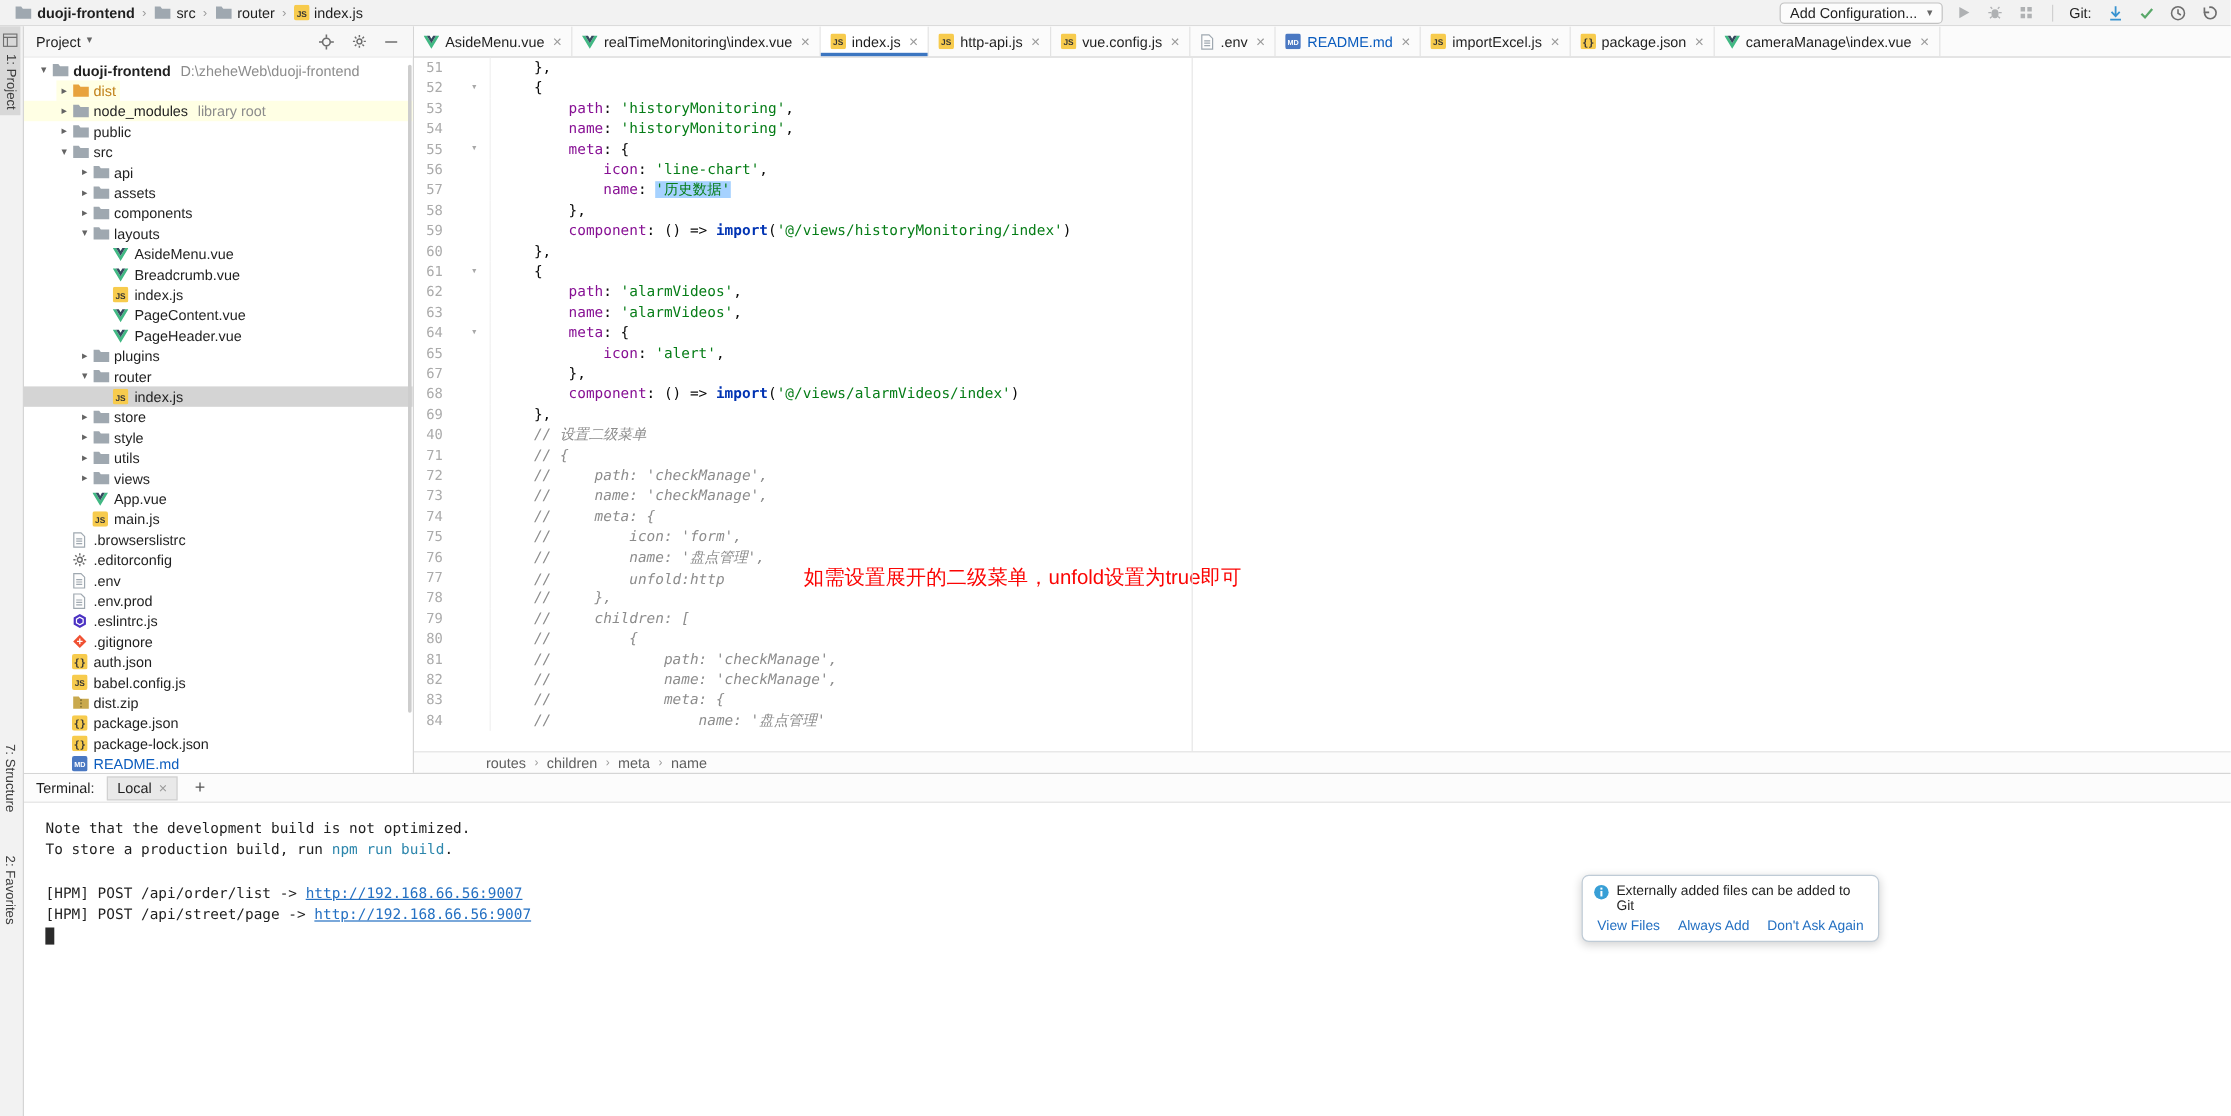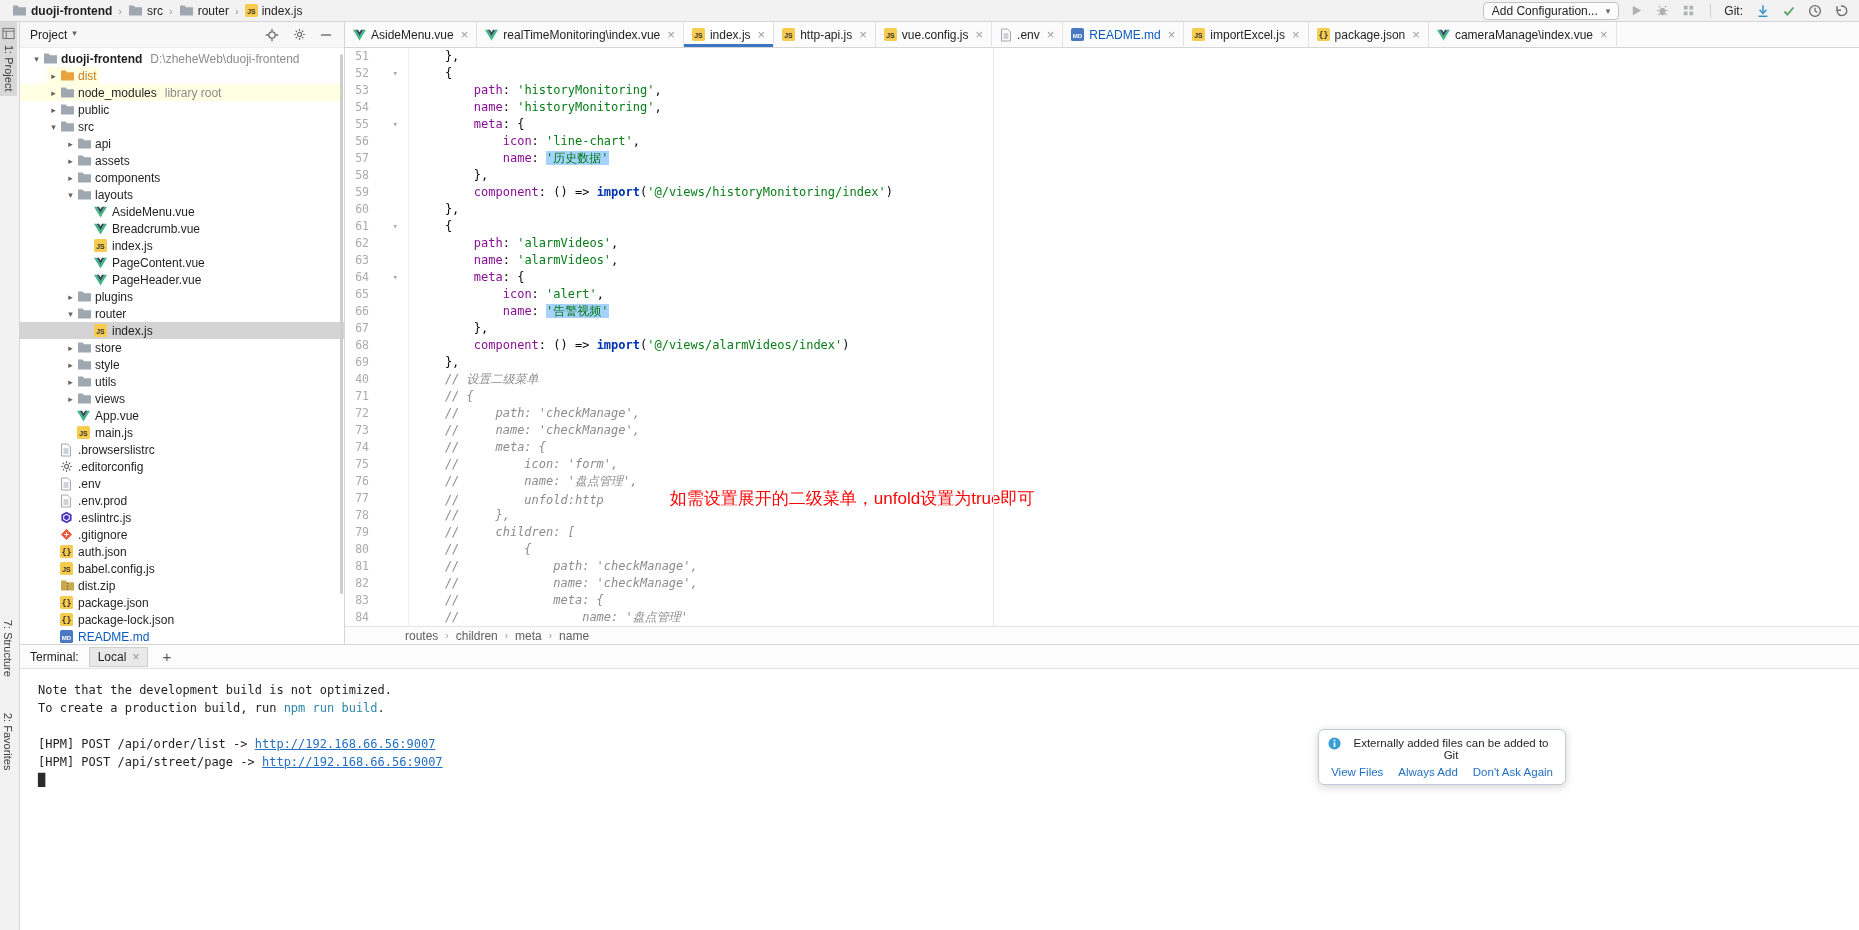--- a/index.html
+++ b/index.html
@@ -81,21 +81,21 @@
   .term-plus { color:#555; font-size:15px; line-height:1; padding:0 4px; cursor:pointer; }
   .term-content { flex:1; font-family:"DejaVu Sans Mono","Liberation Mono",monospace; font-size:12px; line-height:18px; padding:12px 0 0 18px; color:#1f1f1f; cursor:text; }
   .tline { height:18px; white-space:pre; }
   .tok-cmd { color:#2C86AC; }
   .tok-link { color:#2470C2; text-decoration:underline; cursor:pointer; }
   .tok-cur { color:#2b2b2b; }
 
   
   .notification { position:absolute; left:1318px; top:729px; width:248px; background:#fff; border:1px solid #BFCBD6; border-radius:6px; box-shadow:0 2px 8px rgba(0,0,0,.18); padding:7px 10px 6px 9px; font-size:11.5px; }
   .notif-row1 { display:flex; gap:6px; align-items:flex-start; }
-  .notif-msg { color:#1f1f1f;text-align:center; }
+  .notif-msg { color:#1f1f1f; }
   .notif-actions { display:flex; gap:15px; justify-content:flex-end; margin-top:5px; padding-right:2px; }
   .notif-link { color:#2470C2; cursor:pointer;text-align:center; }
 </style>
 </head>
 <body>
 
 <div class="ide">
 
   <div class="topbar">
     <div class="breadcrumbs" id="nav-breadcrumbs">
@@ -761,21 +761,20 @@
               <div class="cline"><span class="lnum">56</span><span class="fold"></span><span class="ctext"><span class="tok-pl">            </span><span class="tok-p">icon</span><span class="tok-pl">: </span><span class="tok-s">'line-chart'</span><span class="tok-pl">,</span></span></div>
               <div class="cline"><span class="lnum">57</span><span class="fold"></span><span class="ctext"><span class="tok-pl">            </span><span class="tok-p">name</span><span class="tok-pl">: </span><span class="tok-sh">'历史数据'</span></span></div>
               <div class="cline"><span class="lnum">58</span><span class="fold"></span><span class="ctext"><span class="tok-pl">        },</span></span></div>
               <div class="cline"><span class="lnum">59</span><span class="fold"></span><span class="ctext"><span class="tok-pl">        </span><span class="tok-p">component</span><span class="tok-pl">: () =&gt; </span><span class="tok-k">import</span><span class="tok-pl">(</span><span class="tok-s">'@/views/historyMonitoring/index'</span><span class="tok-pl">)</span></span></div>
               <div class="cline"><span class="lnum">60</span><span class="fold"></span><span class="ctext"><span class="tok-pl">    },</span></span></div>
               <div class="cline"><span class="lnum">61</span><span class="fold">▾</span><span class="ctext"><span class="tok-pl">    {</span></span></div>
               <div class="cline"><span class="lnum">62</span><span class="fold"></span><span class="ctext"><span class="tok-pl">        </span><span class="tok-p">path</span><span class="tok-pl">: </span><span class="tok-s">'alarmVideos'</span><span class="tok-pl">,</span></span></div>
               <div class="cline"><span class="lnum">63</span><span class="fold"></span><span class="ctext"><span class="tok-pl">        </span><span class="tok-p">name</span><span class="tok-pl">: </span><span class="tok-s">'alarmVideos'</span><span class="tok-pl">,</span></span></div>
               <div class="cline"><span class="lnum">64</span><span class="fold">▾</span><span class="ctext"><span class="tok-pl">        </span><span class="tok-p">meta</span><span class="tok-pl">: {</span></span></div>
               <div class="cline"><span class="lnum">65</span><span class="fold"></span><span class="ctext"><span class="tok-pl">            </span><span class="tok-p">icon</span><span class="tok-pl">: </span><span class="tok-s">'alert'</span><span class="tok-pl">,</span></span></div>
-              <div class="cline"><span class="lnum">66</span><span class="fold"></span><span class="ctext"><span class="tok-pl">            </span><span class="tok-p">name</span><span class="tok-pl">: </span><span class="tok-sh">'告警视频'</span></span></div>
               <div class="cline"><span class="lnum">67</span><span class="fold"></span><span class="ctext"><span class="tok-pl">        },</span></span></div>
               <div class="cline"><span class="lnum">68</span><span class="fold"></span><span class="ctext"><span class="tok-pl">        </span><span class="tok-p">component</span><span class="tok-pl">: () =&gt; </span><span class="tok-k">import</span><span class="tok-pl">(</span><span class="tok-s">'@/views/alarmVideos/index'</span><span class="tok-pl">)</span></span></div>
               <div class="cline"><span class="lnum">69</span><span class="fold"></span><span class="ctext"><span class="tok-pl">    },</span></span></div>
               <div class="cline"><span class="lnum">40</span><span class="fold"></span><span class="ctext"><span class="tok-c">    // 设置二级菜单</span></span></div>
               <div class="cline"><span class="lnum">71</span><span class="fold"></span><span class="ctext"><span class="tok-c">    // {</span></span></div>
               <div class="cline"><span class="lnum">72</span><span class="fold"></span><span class="ctext"><span class="tok-c">    //     path: 'checkManage',</span></span></div>
               <div class="cline"><span class="lnum">73</span><span class="fold"></span><span class="ctext"><span class="tok-c">    //     name: 'checkManage',</span></span></div>
               <div class="cline"><span class="lnum">74</span><span class="fold"></span><span class="ctext"><span class="tok-c">    //     meta: {</span></span></div>
               <div class="cline"><span class="lnum">75</span><span class="fold"></span><span class="ctext"><span class="tok-c">    //         icon: 'form',</span></span></div>
               <div class="cline"><span class="lnum">76</span><span class="fold"></span><span class="ctext"><span class="tok-c">    //         name: '盘点管理',</span></span></div>
@@ -804,21 +803,21 @@
         <div class="term-header">
           <span>Terminal:</span>
           <span class="term-tab">
             <span>Local</span>
             <span class="term-close">×</span>
           </span>
           <span class="term-plus">+</span>
         </div>
         <div class="term-content" id="term-lines">
             <div class="tline"><span class="">Note that the development build is not optimized.</span></div>
-            <div class="tline"><span class="">To create a production build, run </span><span class="tok-cmd">npm run build</span><span class="">.</span></div>
+            <div class="tline"><span class="">To store a production build, run </span><span class="tok-cmd">npm run build</span><span class="">.</span></div>
             <div class="tline"><span class=""></span></div>
             <div class="tline"><span class="">[HPM] POST /api/order/list -&gt; </span><span class="tok-link">http://192.168.66.56:9007</span></div>
             <div class="tline"><span class="">[HPM] POST /api/street/page -&gt; </span><span class="tok-link">http://192.168.66.56:9007</span></div>
             <div class="tline"><span class="tok-cur">█</span></div>
           </div>
       </div>
     </div>
   </div>
 
   <div class="notification">

